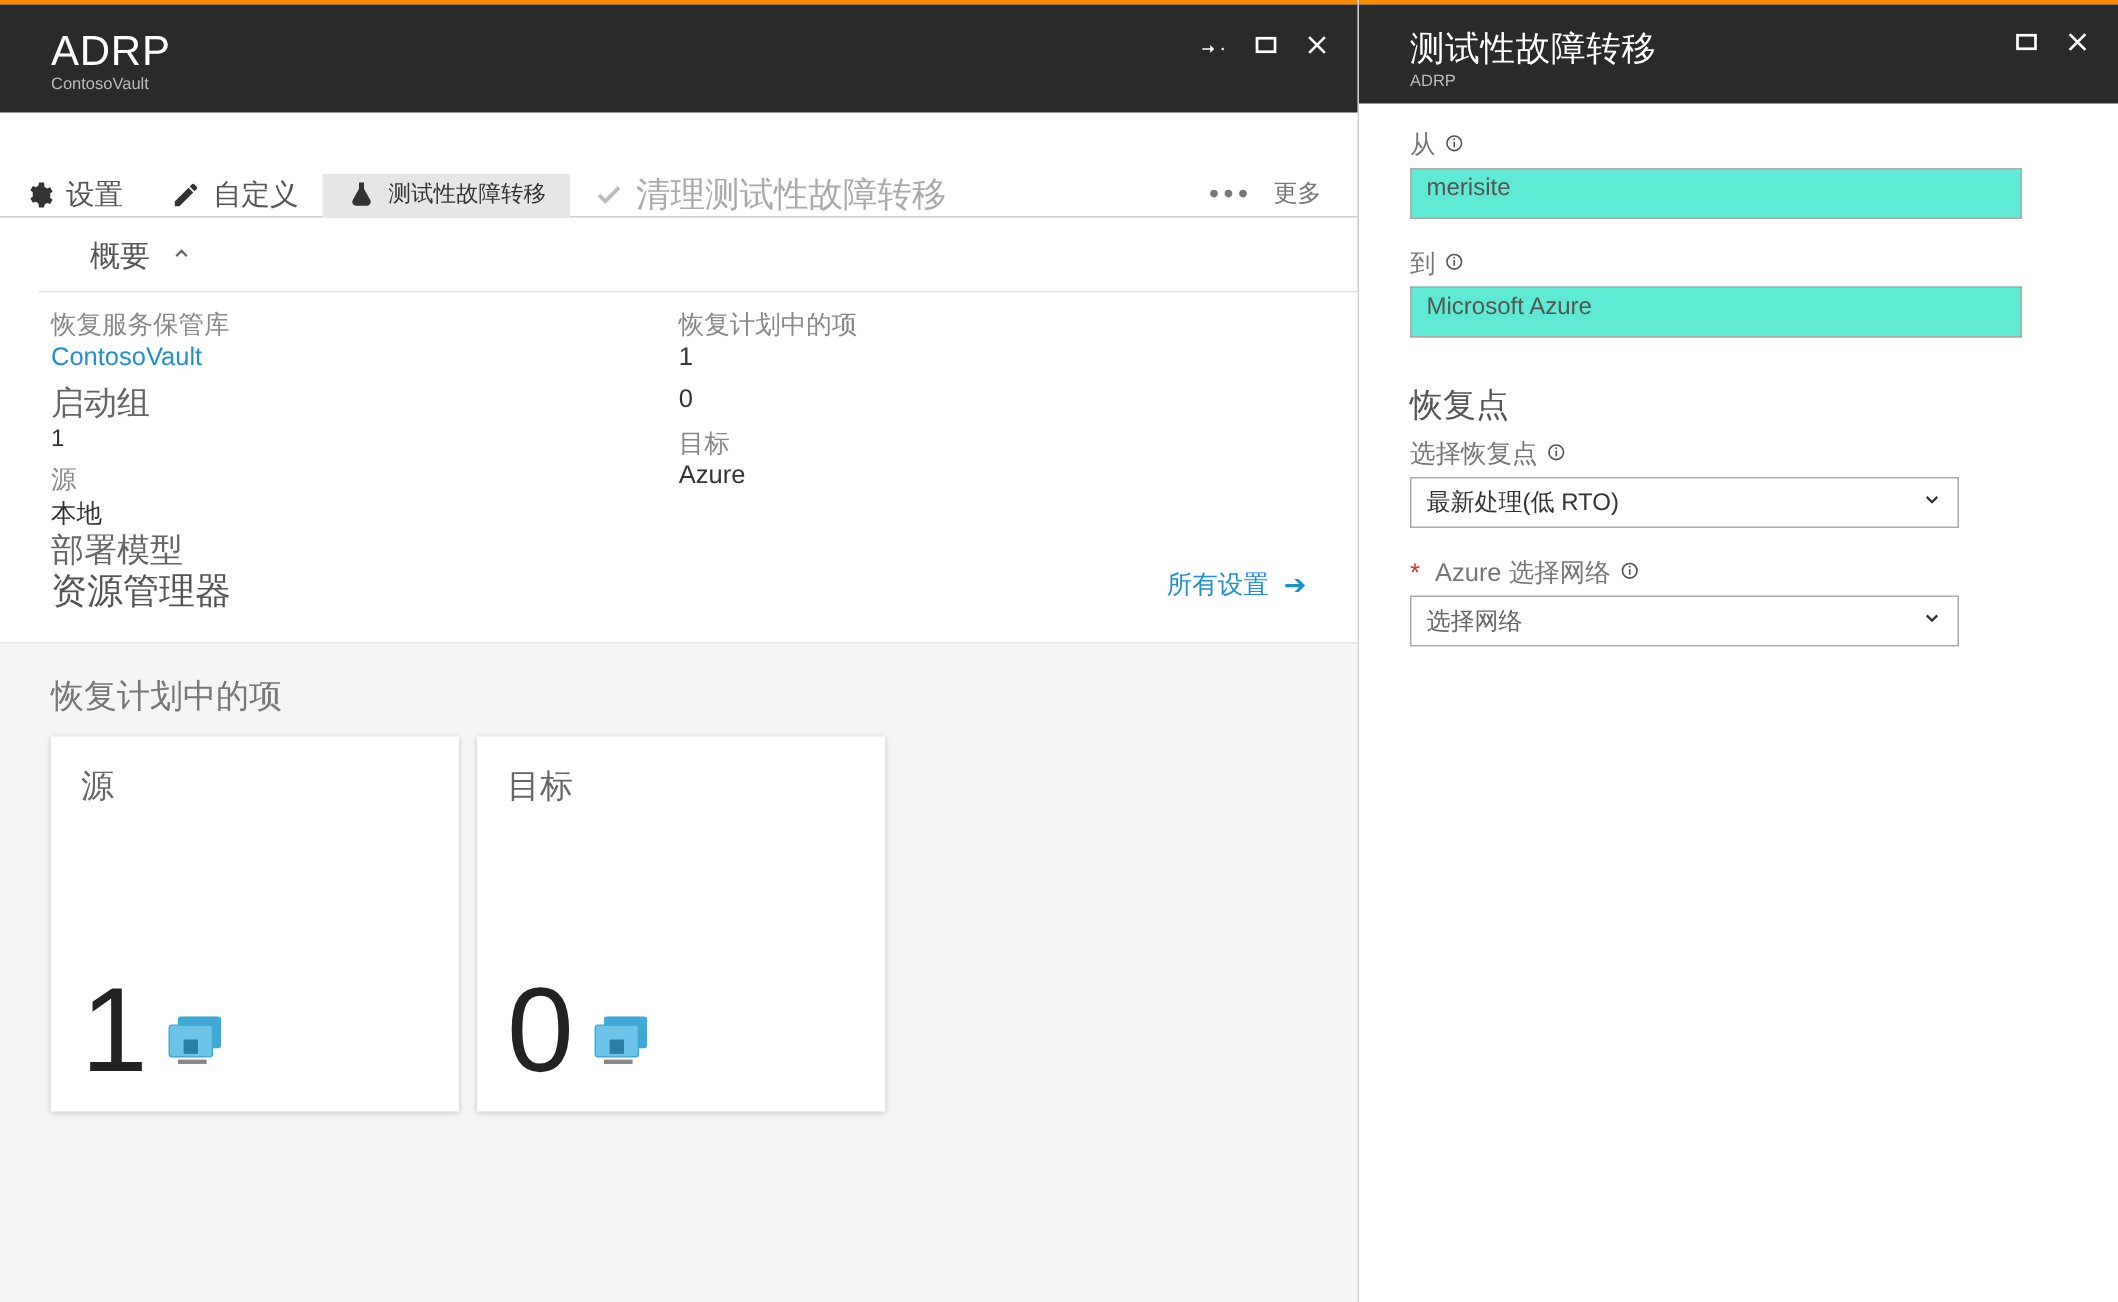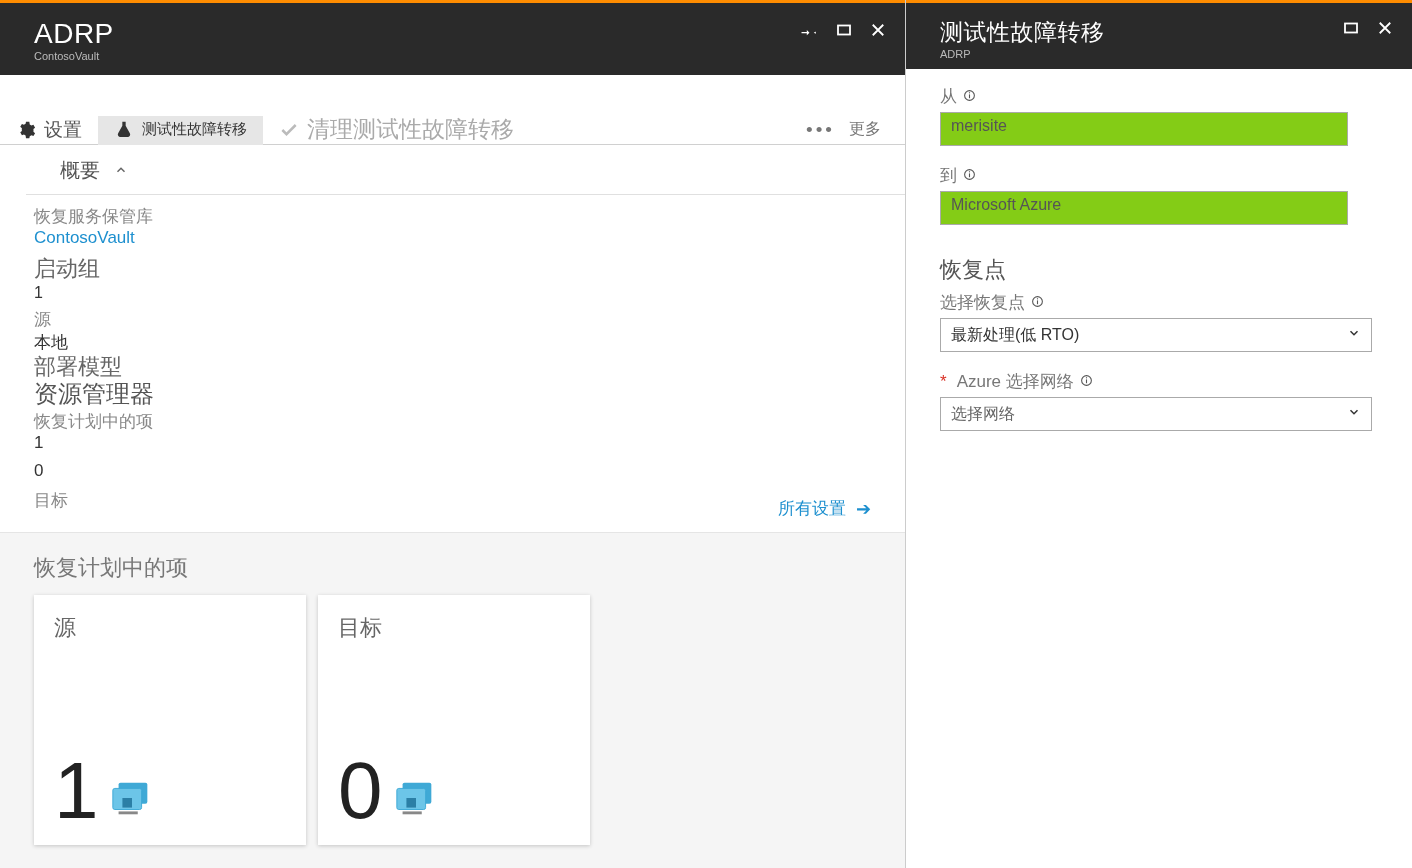--- a/index.html
+++ b/index.html
@@ -82,30 +82,30 @@
       margin-left: 26px;
     }
     .chev-up svg{width:14px;height:14px;}
     .essentials-body {
       display: flex;
       padding: 10px 34px 18px;
       background: #fff;
       position: relative;
       flex-direction: column;
     }
-    .ess-cols { display: flex; flex-direction: column; }
+    .ess-cols { display: flex; }
     .ess-col { flex: 1; }
     .kv { margin-bottom: 2px; }
     .kv .k { font-size: 17px; color: #888; }
     .kv .v { font-size: 17px; color: #333; }
     .kv .v.link { color: #1e90cf; }
     .big-group1 { font-size: 22px; color: #666; margin-top: 6px; }
     .big-group2 { font-size: 24px; color: #555; margin-top: -4px; }
     .all-settings {
-      position: absolute; right: 34px; bottom: 12px;
+      position: absolute; right: 34px; bottom: 27px;
       color: #1e90cf; font-size: 17px; display: flex; gap: 10px; align-items:center;
     }
     .all-settings .arr { font-size: 18px; }
 
     
     .tiles-section { background: #f5f5f5; padding: 20px 34px; border-top: 1px solid #e5e5e5; flex:1;}
     .tiles-title { font-size: 22px; color: #777; margin-bottom: 12px; }
     .tiles-row { display: flex; gap: 12px; }
     .tile {
       width: 272px; height: 250px; background: #fff;
@@ -118,25 +118,25 @@
     .vm-icon svg { width: 46px; height: 42px; }
 
     
     .right-body { padding: 16px 34px 20px; }
     .sec-h { font-size: 22px; color: #555; margin-bottom: 6px; }
     .fld-lbl { font-size: 17px; color: #777; display:flex; align-items:center; gap:6px;}
     .fld-lbl .info-ic svg{width:13px;height:13px;}
     .req { color:#d93025; margin-right:4px;}
     .fld-input {
       width: 408px; height: 34px; border: 1px solid #aaa;
-      background: #84cc16; padding: 4px 10px; font-size: 16px; color: #555;
+      background: #5eead4; padding: 4px 10px; font-size: 16px; color: #555;
       margin-top: 4px; margin-bottom: 18px;
     }
     .fld-select {
-      width: 432px; height: 34px; border: 1px solid #aaa;
+      width: 366px; height: 34px; border: 1px solid #aaa;
       background: #fff; padding: 4px 10px; font-size: 16px; color: #333;
       margin-top: 4px; margin-bottom: 18px;
       display:flex; justify-content:space-between; align-items:center;
     }
     .fld-select.placeholder { color:#666; }
     .chev-d svg{width:14px;height:14px;}
     .spacer12{height:12px;}
   </style>
 </head>
 <body>
@@ -168,20 +168,28 @@
   </div>
 
   <div class="toolbar">
     <div class="tbtn">
       <span class="ticon">
         <svg viewBox="0 0 24 24" fill="#333">
             <path d="M12 8a4 4 0 100 8 4 4 0 000-8zm9 4a7 7 0 00-.1-1.2l2-1.6-2-3.4-2.4.9a7 7 0 00-2-1.2L16 2h-4l-.5 2.5a7 7 0 00-2 1.2l-2.4-.9-2 3.4 2 1.6A7 7 0 007 12c0 .4 0 .8.1 1.2l-2 1.6 2 3.4 2.4-.9c.6.5 1.3.9 2 1.2L12 22h4l.5-2.5c.7-.3 1.4-.7 2-1.2l2.4.9 2-3.4-2-1.6c.1-.4.1-.8.1-1.2z"></path>
           </svg>
       </span>
       <span>设置</span>
+    </div>
+    <div class="tbtn">
+      <span class="ticon">
+        <svg viewBox="0 0 24 24" fill="#333">
+            <path d="M3 17.25V21h3.75L17.8 9.94l-3.75-3.75L3 17.25zM20.7 7.04a1 1 0 000-1.41l-2.34-2.34a1 1 0 00-1.41 0L15 5.25 18.75 9l1.95-1.96z"></path>
+          </svg>
+      </span>
+      <span>自定义</span>
     </div>
     <div class="tbtn active">
       <span class="ticon">
         <svg viewBox="0 0 24 24" fill="#333">
             <path d="M10 2h4v5l5 9a3 3 0 01-2.6 4.5H7.6A3 3 0 015 16l5-9V2z"></path>
           </svg>
       </span>
       <span>测试性故障转移</span>
     </div>
     <div class="tbtn dim">
@@ -227,20 +235,21 @@
       <div class="ess-col">
         <div class="kv">
           <div class="k">恢复计划中的项</div>
           <div class="v">1</div>
         </div>
         <div class="kv" style="margin-top:8px">
           <div class="v">0</div>
         </div>
         <div class="kv" style="margin-top:8px">
           <div class="k">目标</div>
+          <div class="v">Azure</div>
         </div>
       </div>
     </div>
     <div class="all-settings">
       <span>所有设置</span>
       <span class="arr">➔</span>
     </div>
   </div>
 
   <div class="tiles-section">

